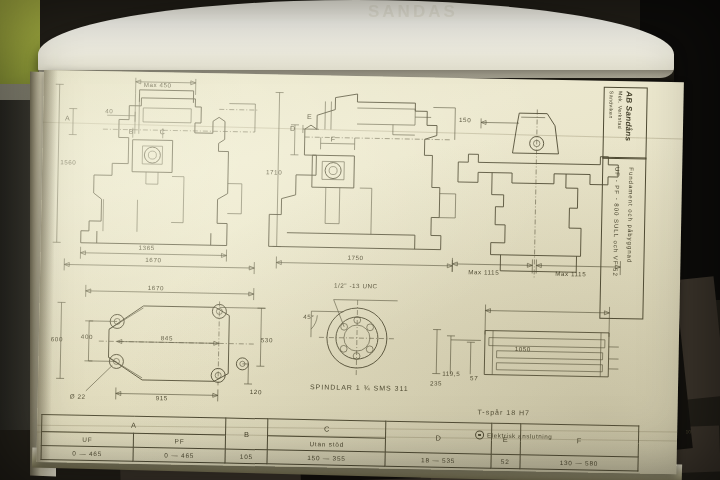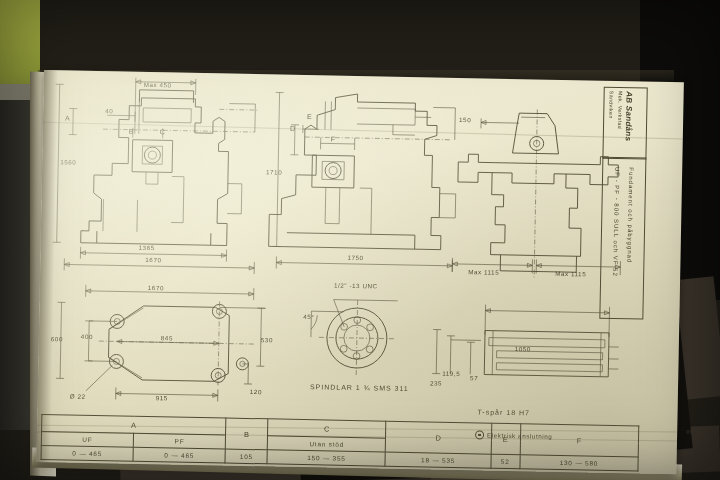--- a/index.html
+++ b/index.html
@@ -98,20 +98,23 @@
   <div class="wood" style="left:120px;top:436px;width:600px;height:46px;transform:rotate(-2deg);"></div>
   <div class="wood dark" style="left:300px;top:430px;width:120px;height:50px;transform:rotate(-2deg);"></div>
   <div class="wood mid" style="left:430px;top:434px;width:90px;height:48px;transform:rotate(-3deg);"></div>
   <div class="wood dark" style="left:520px;top:430px;width:60px;height:52px;transform:rotate(-3deg);"></div>
   <div class="wood mid" style="left:580px;top:428px;width:80px;height:54px;transform:rotate(-3deg);"></div>
   <div class="wood" style="left:640px;top:280px;width:80px;height:120px;transform:rotate(-6deg);"></div>
   <div class="wood dark" style="left:655px;top:300px;width:30px;height:150px;transform:rotate(-6deg);"></div>
 
   <div id="book">
 
+    <div id="curl">
+      <div class="ghost">SANDAS</div>
+    </div>
     <div id="curlshadow"></div>
 
     <div id="edgeL"></div>
     <div id="edgeB"></div>
 
     <div id="sheet">
 
       <div class="crease" style="left:0;top:54px;width:640px;transform:rotate(.4deg);"></div>
       <div class="crease" style="left:0;top:352px;width:640px;transform:rotate(-.5deg);"></div>
       <div class="crease" style="left:0;top:360px;width:640px;transform:rotate(-.3deg);"></div>

